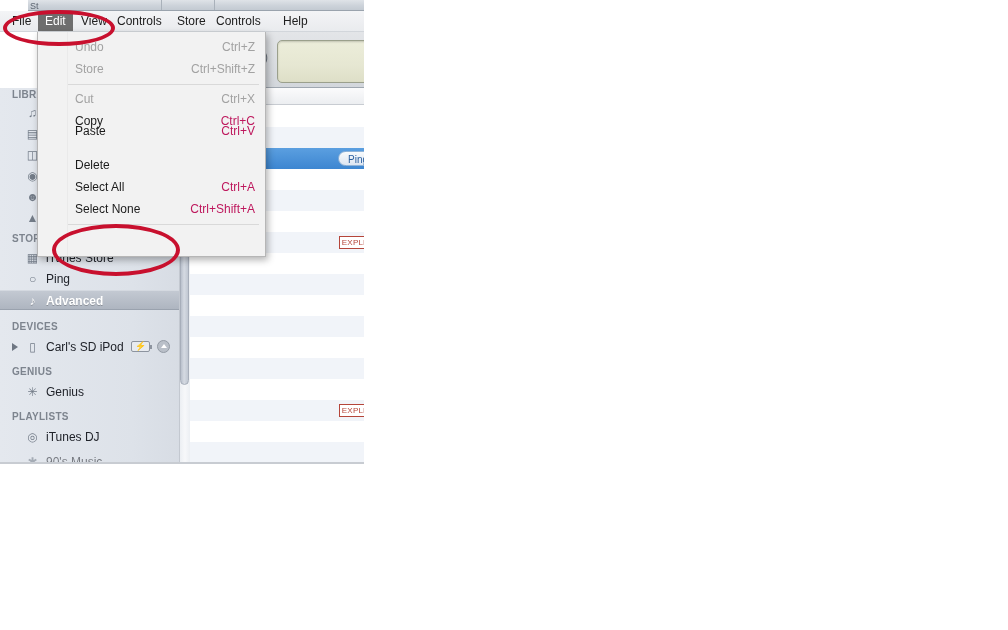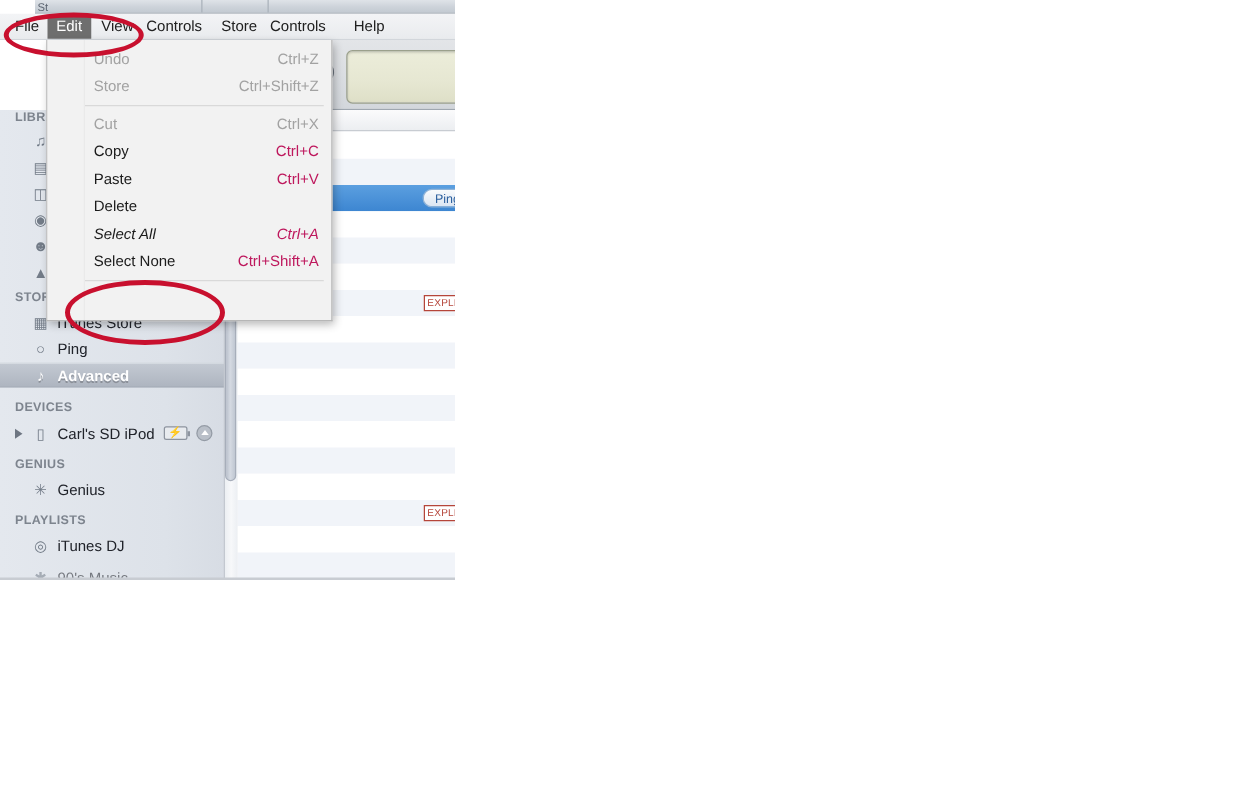--- a/index.html
+++ b/index.html
@@ -485,29 +485,29 @@
     <div class="menu-sep" style="top:52px;"></div>
 
     <div class="menu-row disabled" style="top:56px;">
       <span class="label">Cut</span>
       <span class="accel">Ctrl+X</span>
     </div>
     <div class="menu-row" style="top:78px;">
       <span class="label">Copy</span>
       <span class="accel">Ctrl+C</span>
     </div>
-    <div class="menu-row" style="top:100px;text-align:right;">
+    <div class="menu-row" style="top:88px;text-align:right;">
       <span class="label">Paste</span>
       <span class="accel">Ctrl+V</span>
     </div>
     <div class="menu-row" style="top:122px;">
       <span class="label">Delete</span>
       <span class="accel"></span>
     </div>
-    <div class="menu-row" style="top:144px;font-style:italic;">
+    <div class="menu-row" style="top:144px;">
       <span class="label">Select All</span>
       <span class="accel">Ctrl+A</span>
     </div>
     <div class="menu-row" style="top:166px;">
       <span class="label">Select None</span>
       <span class="accel">Ctrl+Shift+A</span>
     </div>
 
     <div class="menu-sep" style="top:192px;"></div>
 

